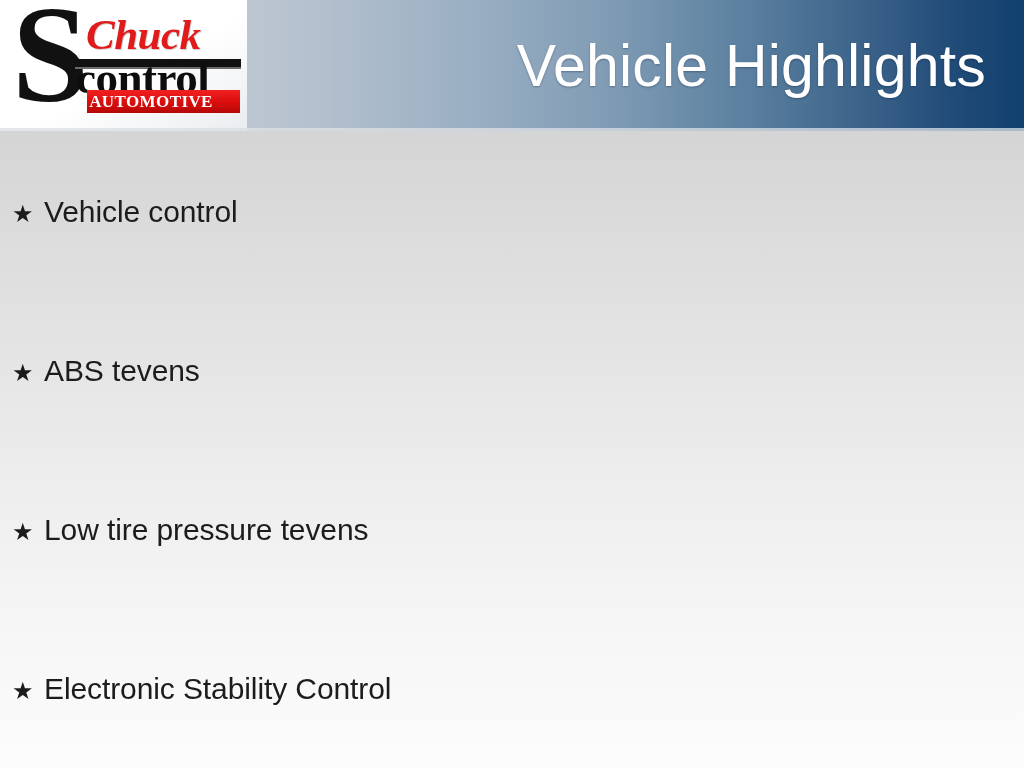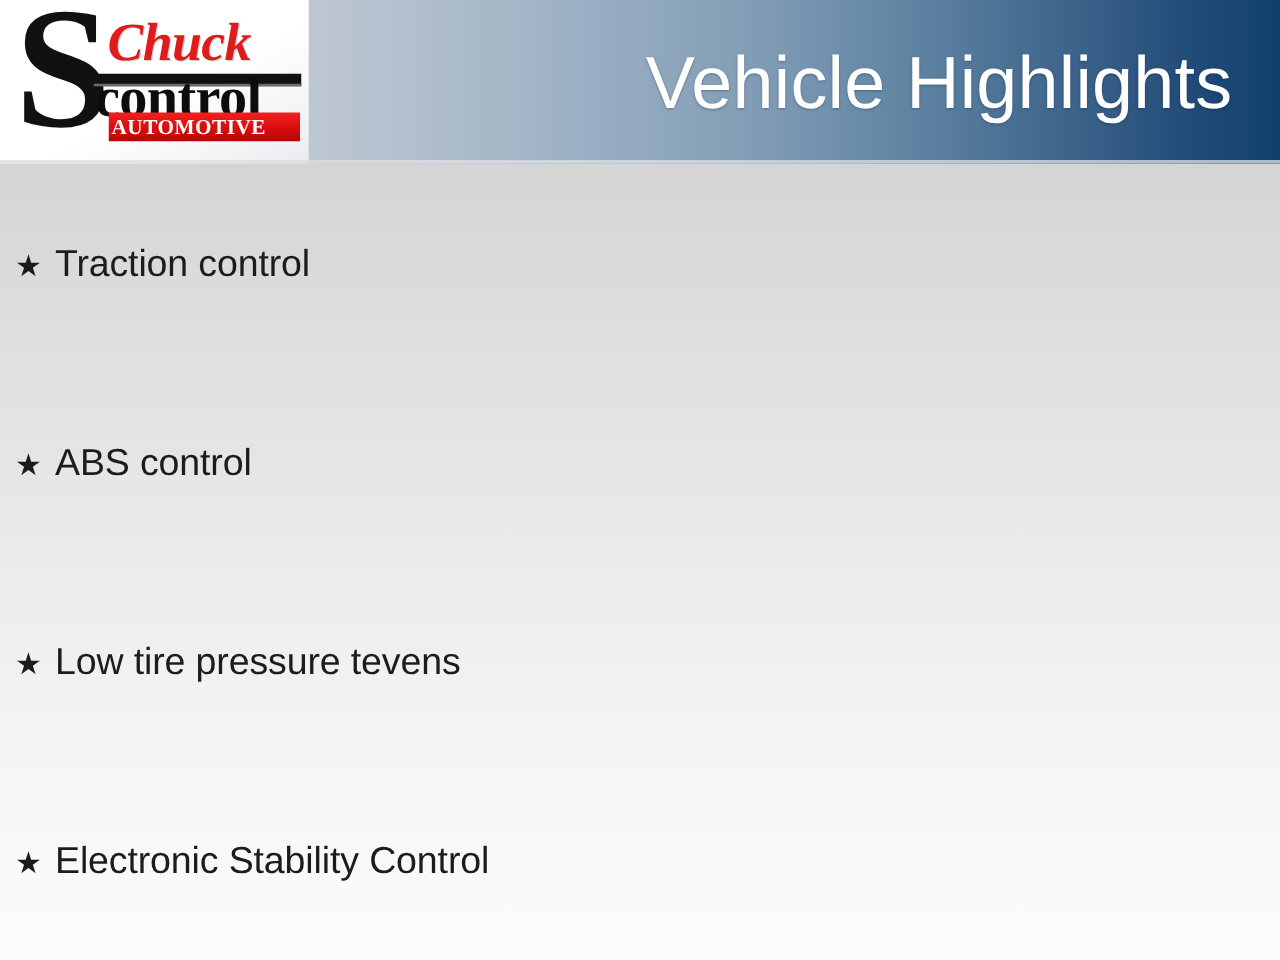--- a/index.html
+++ b/index.html
@@ -203,26 +203,26 @@
 
     <div class="header-title">Vehicle Highlights</div>
 
     <div class="header-underline"></div>
   </div>
 
   <div class="bullet-list">
 
     <div class="bullet-item item-0">
       <span class="bullet-marker">★</span>
-      <span class="bullet-text">Traction control</span>
+      <span class="bullet-text">Vehicle control</span>
     </div>
 
     <div class="bullet-item item-1">
       <span class="bullet-marker">★</span>
-      <span class="bullet-text">ABS control</span>
+      <span class="bullet-text">ABS tevens</span>
     </div>
 
     <div class="bullet-item item-2">
       <span class="bullet-marker">★</span>
       <span class="bullet-text">Low tire pressure tevens</span>
     </div>
 
     <div class="bullet-item item-3">
       <span class="bullet-marker">★</span>
       <span class="bullet-text">Electronic Stability Control</span>

